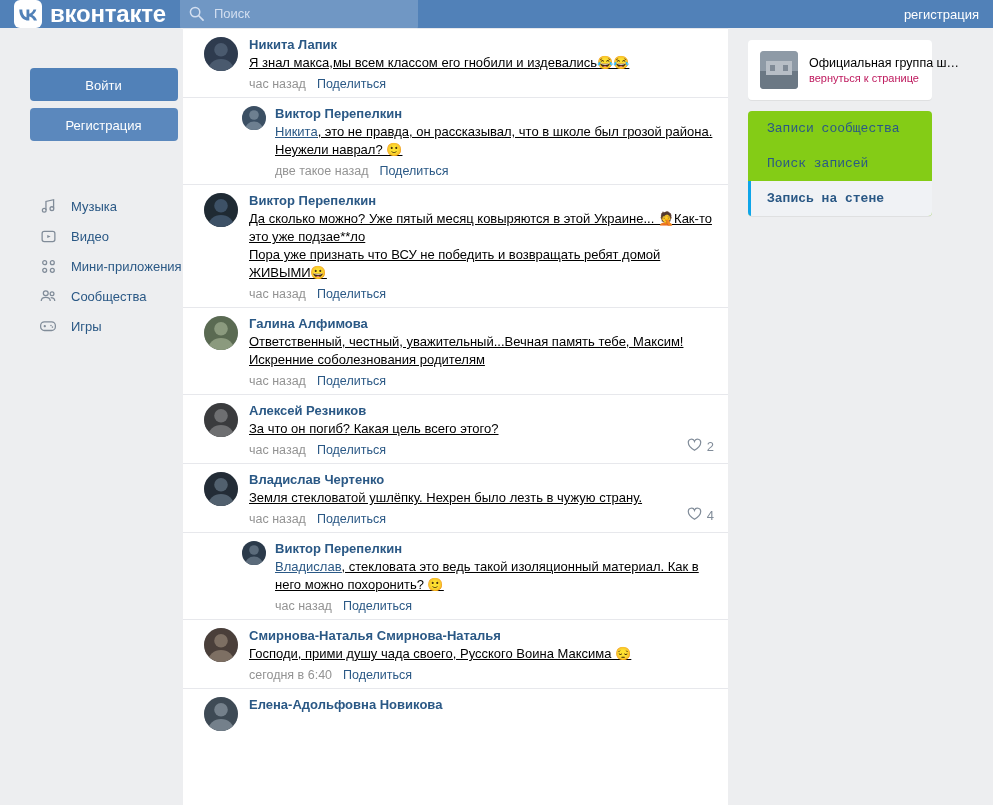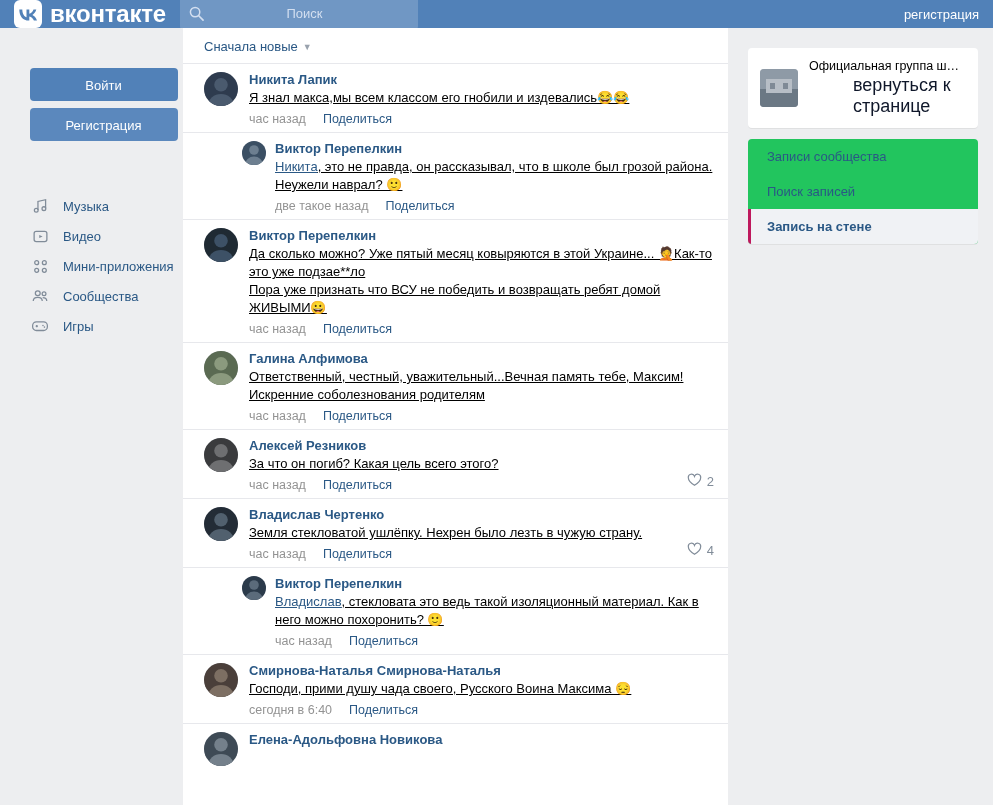--- a/index.html
+++ b/index.html
@@ -40,21 +40,21 @@
     width: 238px; height: 33px;
     background: rgba(255,255,255,0.18);
     border-radius: 4px;
     display: flex; align-items: center;
   }
   .search-box .s-icon { margin-left: 9px; display:flex; }
   .search-input {
     background: transparent; border: none; outline: none;
     color: #fff; font-size: 13px;
     font-family: "Liberation Sans", sans-serif;
-    margin-left: 8px; width: 185px; text-align: center;
+    margin-left: 8px; width: 185px;
   }
   .search-input::placeholder { color: #d3dff0; }
   .reg-link {
     position: absolute; right: 14px;
     color: #fff; font-size: 13px; text-decoration: none;
   }
 
   
   .left-col {
     position: absolute; left: 12px; top: 28px;
@@ -75,20 +75,21 @@
     font-family: "Liberation Sans", sans-serif;
   }
   .btn-login { background: #5181b8; margin-top: 40px; }
   .btn-register { background: #5b88bd; margin-top: 7px; }
 
   .nav { margin-top: 50px; }
   .nav-item {
     display: flex; align-items: center;
     height: 30px; padding-left: 18px;
     cursor: pointer;
+    margin-left: 8px;
   }
   .nav-icon {
     width: 20px; height: 20px;
     display: flex; align-items: center; justify-content: center;
     margin-right: 13px;
     color: #818c99;
   }
   .nav-label { color: #2a5885; font-size: 13px; }
 
   
@@ -133,65 +134,65 @@
   }
   .c-text {
     font-size: 13px; line-height: 18px; color: #000;
     word-wrap: break-word;
     text-decoration: underline;
   }
   .c-text .mention { color: #2a5885; }
   .c-meta {
     margin-top: 5px;
     font-size: 12.5px; color: #939393;
-    display: flex; align-items: center; gap: 17px;
+    display: flex; align-items: center; gap: 11px;
   }
   .c-meta .share { color: #2a5885; cursor: pointer; }
   .likes {
     position: absolute; right: 14px;
     display: flex; align-items: center; gap: 5px;
     color: #818c99; font-size: 13px;
   }
 
   
   .right-col {
-    position: absolute; left: 748px; top: 48px;
-    width: 230px;
+    position: absolute; left: 748px; top: 40px;
+    width: 184px;
   }
   .card {
     background: #fff;
     border-radius: 4px;
     box-shadow: 0 1px 0 rgba(0,0,0,0.06);
   }
   .grp {
     display: flex; align-items: center;
     padding: 11px 12px;
   }
   .grp-av {
     width: 38px; height: 38px; border-radius: 4px;
     background: #b9c0c9; flex: 0 0 38px; margin-right: 11px;
     overflow: hidden; position: relative;
   }
   .grp-title {
     font-size: 12.5px; color: #000;
     white-space: nowrap; overflow: hidden; text-overflow: ellipsis;
     max-width: 152px;
   }
-  .grp-sub { font-size: 18px; color: #0f172a; margin-top: 2px; margin-left: 44px; }
-  .menu { margin-top: 11px; background: #22c55e; border-radius: 4px; overflow: hidden;
-          box-shadow: 0 1px 0 rgba(0,0,0,0.06); }
+  .grp-sub { font-size: 11px; color: #be185d; margin-top: 2px; }
+  .menu { margin-top: 11px; background: #84cc16; border-radius: 4px; overflow: hidden;
+          box-shadow: 0 1px 0 rgba(0,0,0,0.06); font-family: Liberation Mono, monospace; }
   .menu-item {
     height: 35px; display: flex; align-items: center;
     padding-left: 19px;
     font-size: 13px; color: #2a5885; cursor: pointer;
     position: relative;
   }
   .menu-item.active {
     background: #f0f2f5; color: #2a5885; font-weight: bold;
-    border-left: 3px solid #be185d;
+    border-left: 3px solid #0ea5e9;
     padding-left: 16px;
   }
 
   
   .av-img { position:absolute; inset:0; }
 </style>
 </head>
 <body>
 
 <div class="topbar">
@@ -278,24 +279,20 @@
           <circle cx="14.9" cy="11.2" r="0.9" fill="#818c99" stroke="none"></circle>
         </svg>
       </span>
       <span class="nav-label">Игры</span>
     </div>
 
   </div>
 </div>
 
 <div class="feed">
-  <div class="sort-row">
-    <span>Сначала новые</span>
-    <span class="chev">▼</span>
-  </div>
   <div id="comments-container">
       <div class="comment first">
         <div class="c-row">
           <div class="avatar">
             <svg class="av-img" viewBox="0 0 40 40" preserveAspectRatio="none">
     <rect width="40" height="40" fill="#2e3b4e"></rect>
     <circle cx="20" cy="15" r="8" fill="#4a5a6e"></circle>
     <ellipse cx="20" cy="39" rx="15" ry="13" fill="#4a5a6e"></ellipse>
   </svg>
           </div>

